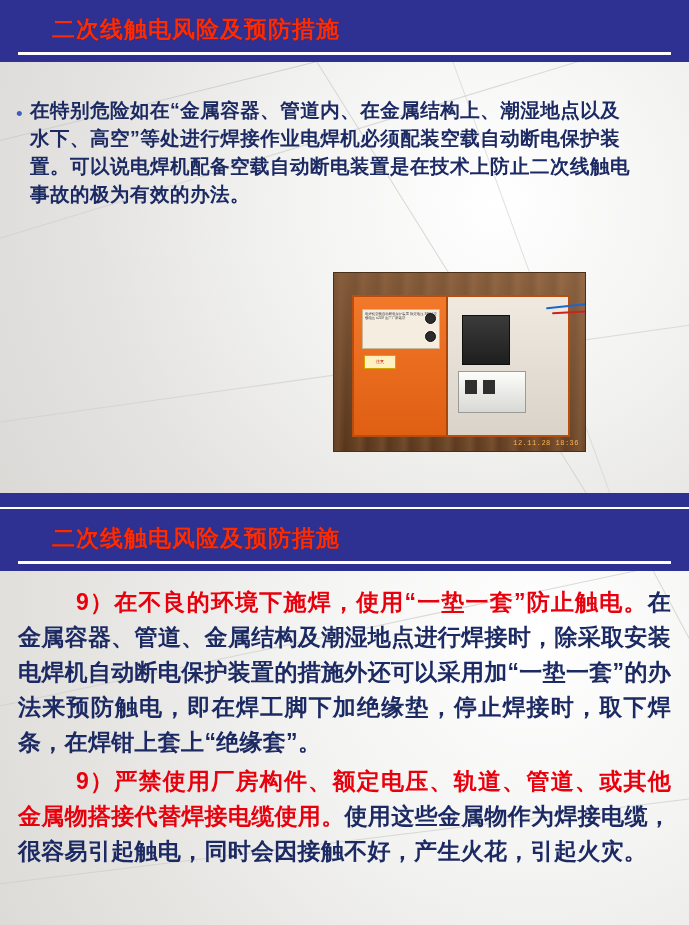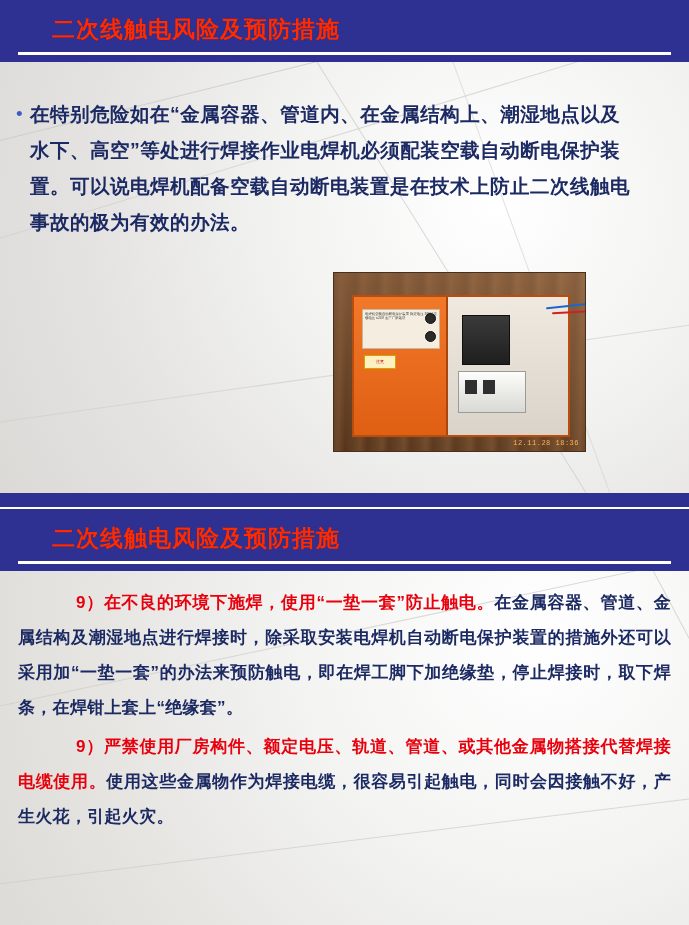--- a/index.html
+++ b/index.html
@@ -93,21 +93,21 @@
     width: 14px;
     color: #3a5fbf;
     font-size: 19px;
     line-height: 36px;
     text-align: left;
     padding-left: 2px;
   }
   .s1-para {
     flex: 1 1 auto;
     font-size: 19.5px;
-    line-height: 36px;
+    line-height: 28px;
     font-weight: bold;
     color: #1c2a63;
     letter-spacing: 0.5px;
     text-indent: 0;
   }
 
   
   .photo-frame {
     position: absolute;
     left: 333px;
@@ -262,21 +262,21 @@
   }
   .s2-streak.a { left: -50px; top: 120px; width: 820px; height: 1px; transform: rotate(-12deg); }
   .s2-streak.b { left: 300px; top: -20px; width: 620px; height: 1px; transform: rotate(62deg); }
   .s2-streak.c { left: -50px; top: 330px; width: 820px; height: 1px; transform: rotate(-7deg); }
 
   .s2-body {
     position: absolute;
     left: 18px;
     top: 76px;
     width: 653px;
-    font-size: 17px;
+    font-size: 23px;
     line-height: 35px;
     font-weight: bold;
     color: #1c2a63;
     letter-spacing: 0.3px;
   }
   .s2-para {
     margin: 0 0 4px 0;
     text-align: justify;
   }
   .s2-para .indent { display: inline-block; width: 58px; }

